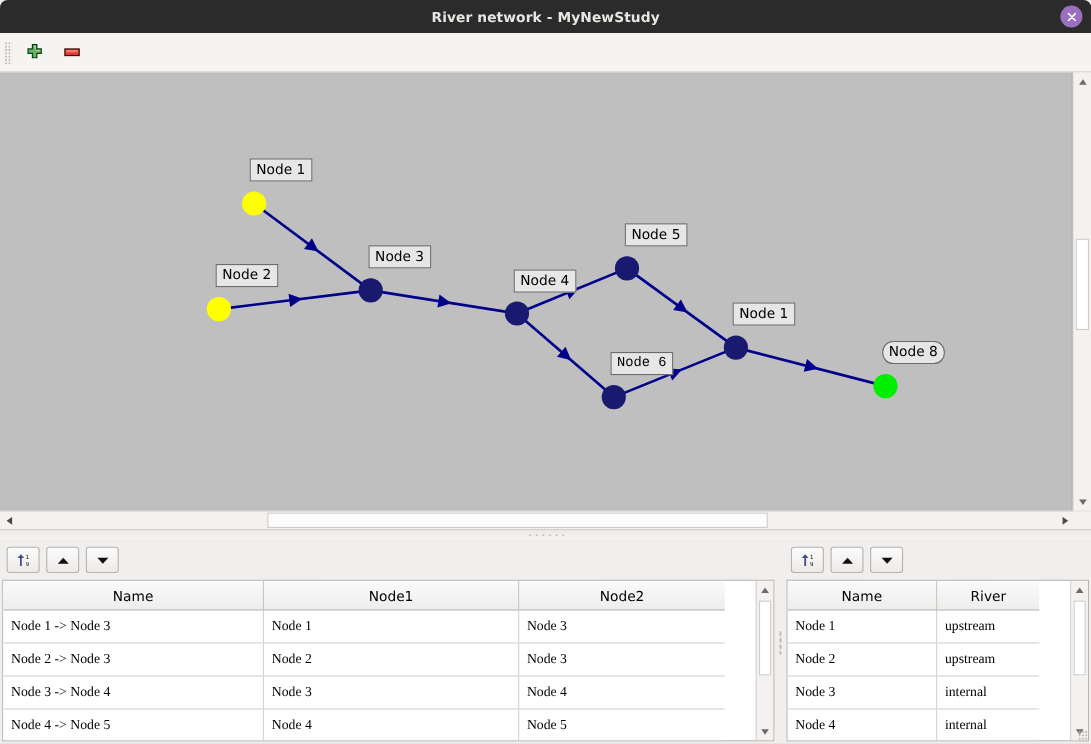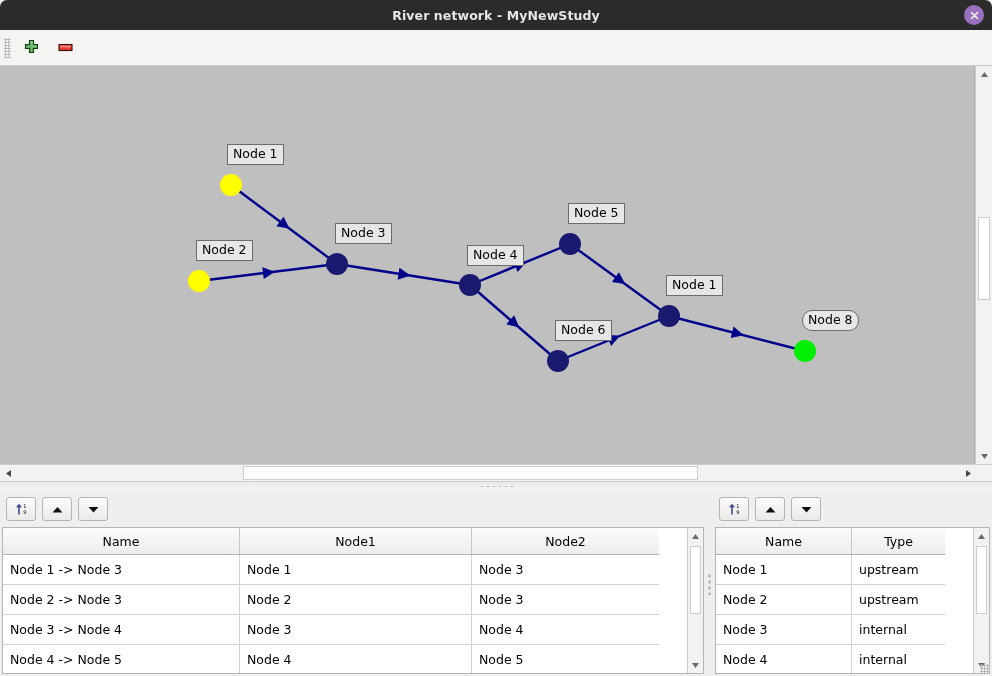--- a/index.html
+++ b/index.html
@@ -217,20 +217,21 @@
     border-right: 1px solid #d5d2cf;
     border-bottom: 1px solid #d5d2cf;
     height: 29px;
     padding: 0 0 0 7px;
     color: #000;
     white-space: nowrap;
     overflow: hidden;
     text-overflow: ellipsis;
     background: #fff;
     cursor: default;
+    font-family: Liberation Serif, serif;
   }
   table.grid td:last-child { border-right: none; }
   .vsplit {
     width: 7px;
     background: #f0efee;
     display:flex; align-items:center; justify-content:center;
     cursor: col-resize;
     flex: 0 0 auto;
   }
   .dots-v {
@@ -311,21 +312,21 @@
           <circle cx="558" cy="295" r="11" fill="#191970"></circle>
           <circle cx="669" cy="250" r="11" fill="#191970"></circle>
           <circle cx="805" cy="285" r="11" fill="#00ee00"></circle>
         </svg>
       <div id="labels">
           <div class="node-label" style="left: 227px; top: 78px;">Node 1</div>
           <div class="node-label" style="left: 196px; top: 174px;">Node 2</div>
           <div class="node-label" style="left: 335px; top: 157px;">Node 3</div>
           <div class="node-label" style="left: 467px; top: 179px;">Node 4</div>
           <div class="node-label" style="left: 568px; top: 137px;">Node 5</div>
-          <div class="node-label" style="left: 555px; top: 254px;">Node 6</div>
+          <div class="node-label" style="left: 555px; top: 254px; font-family: Liberation Mono, monospace;">Node 6</div>
           <div class="node-label" style="left: 666px; top: 209px;">Node 1</div>
           <div class="node-label" style="left: 802px; top: 244px; border-radius: 10px;">Node 8</div>
         </div>
     </div>
     <div class="vscroll">
       <div class="sb-arrow">
         <svg width="9" height="7" viewBox="0 0 9 7">
           <path d="M4.5 1 L8 6 L1 6 Z" fill="#6d6a67"></path>
         </svg>
       </div>
@@ -460,21 +461,21 @@
             <path d="M6.5 7.5 L1.5 2 L11.5 2 Z" fill="#111"></path>
           </svg>
         </div>
       </div>
       <div class="table-area">
         <div class="table-scroll">
           <table class="grid">
             <thead>
                 <tr id="nodes-head">
                   <th style="width: 133px;">Name</th>
-                  <th>Type</th>
+                  <th>River</th>
                 </tr>
               </thead>
             <tbody id="nodes-body">
                 <tr>
                   <td>Node 1</td>
                   <td>upstream</td>
                 </tr>
                 <tr>
                   <td>Node 2</td>
                   <td>upstream</td>

